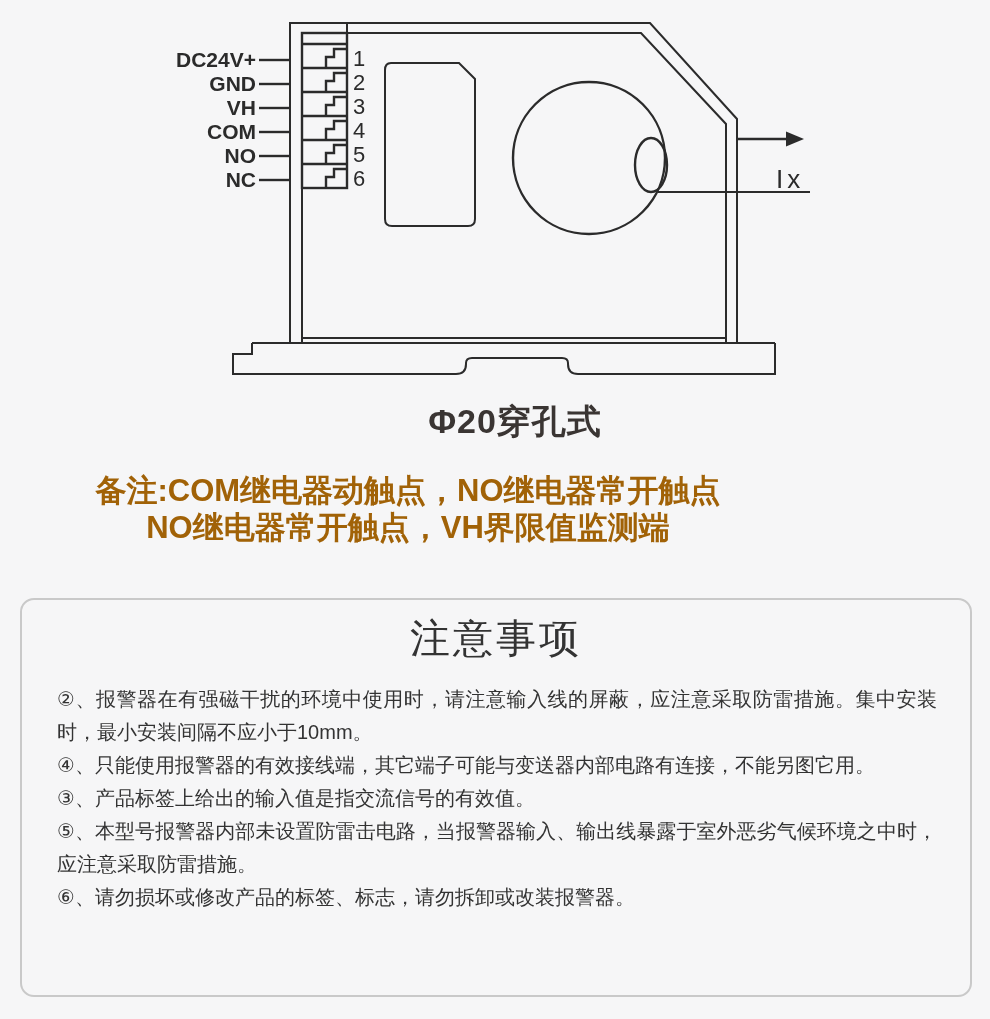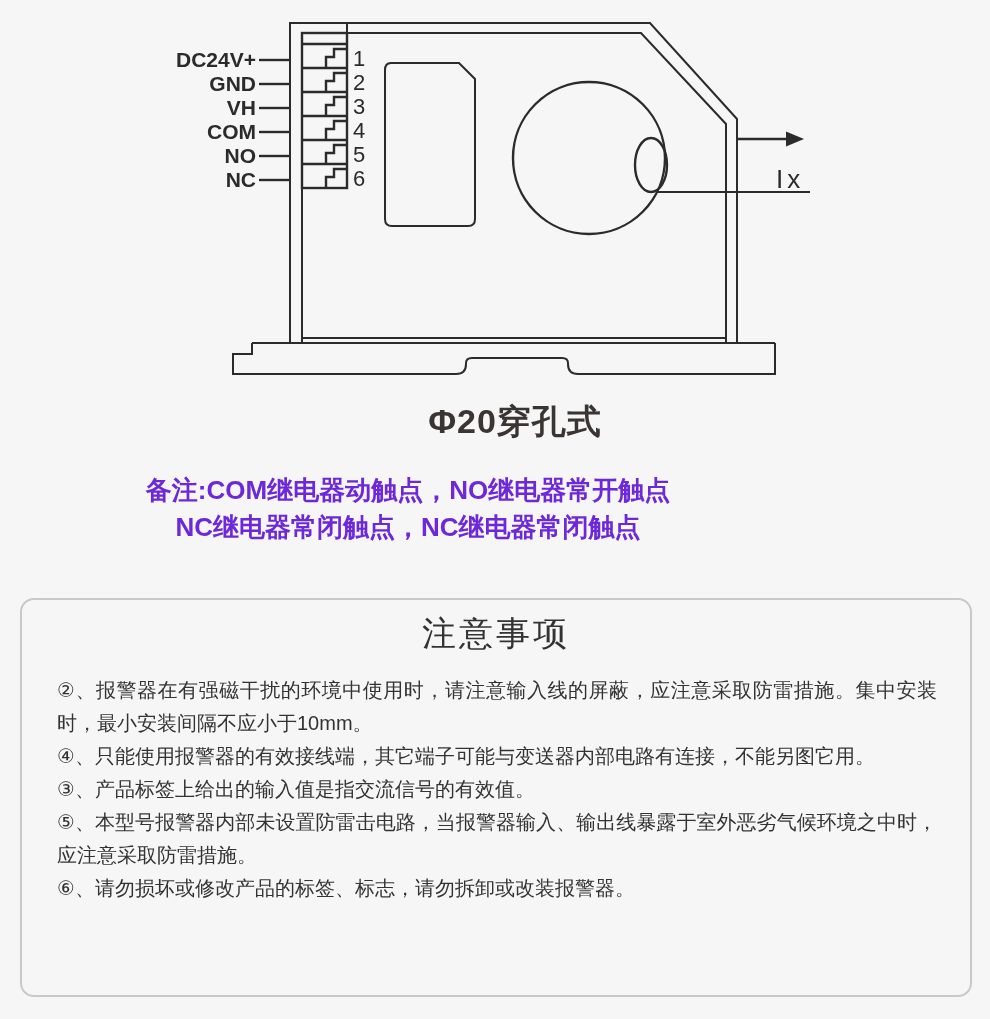--- a/index.html
+++ b/index.html
@@ -15,34 +15,34 @@
   .diagram-svg{position:absolute;top:0;left:0;}
   .diagram-title{
     position:absolute;top:399px;left:0;width:1030px;
     text-align:center;
     font-size:34px;font-weight:bold;color:#3a3533;
     letter-spacing:1px;
   }
   .remark{
     position:absolute;top:472px;left:0;width:816px;
     text-align:center;
-    font-size:26px;line-height:37px;font-weight:bold;color:#6d28d9;
+    font-size:31px;line-height:37px;font-weight:bold;color:#a16207;
   }
   .notice-panel{
     position:absolute;top:598px;left:20px;
     width:952px;height:399px;
     box-sizing:border-box;
     border:2px solid #c9c9c9;
     border-radius:14px;
     background:transparent;
   }
   .notice-title{
     margin-top:11px;
     text-align:center;
-    font-size:34px;color:#333;
+    font-size:40px;color:#333;
     letter-spacing:3px;
     font-weight:400;
   }
   .notice-body{
     margin-top:17px;
     padding:0 33px 0 35px;
     font-size:20px;line-height:33px;color:#333;
     text-align:justify;
   }
   .notice-body p{margin:0;padding:0;}
@@ -126,21 +126,21 @@
       <path d="M578,374 L775,374 L775,343"></path>
       <line x1="302" y1="338" x2="302" y2="343"></line>
       <line x1="726" y1="338" x2="726" y2="343"></line>
     </g>
   </svg>
 
   <div class="diagram-title">Φ20穿孔式</div>
 
   <div class="remark">
     <div>备注:COM继电器动触点，NO继电器常开触点</div>
-    <div>NC继电器常闭触点，NC继电器常闭触点</div>
+    <div>NO继电器常开触点，VH界限值监测端</div>
   </div>
 
   <div class="notice-panel">
     <div class="notice-title">注意事项</div>
     <div class="notice-body">
       <p>②、报警器在有强磁干扰的环境中使用时，请注意输入线的屏蔽，应注意采取防雷措施。集中安装时，最小安装间隔不应小于10mm。</p>
       <p>④、只能使用报警器的有效接线端，其它端子可能与变送器内部电路有连接，不能另图它用。</p>
       <p>③、产品标签上给出的输入值是指交流信号的有效值。</p>
       <p>⑤、本型号报警器内部未设置防雷击电路，当报警器输入、输出线暴露于室外恶劣气候环境之中时，应注意采取防雷措施。</p>
       <p>⑥、请勿损坏或修改产品的标签、标志，请勿拆卸或改装报警器。</p>

